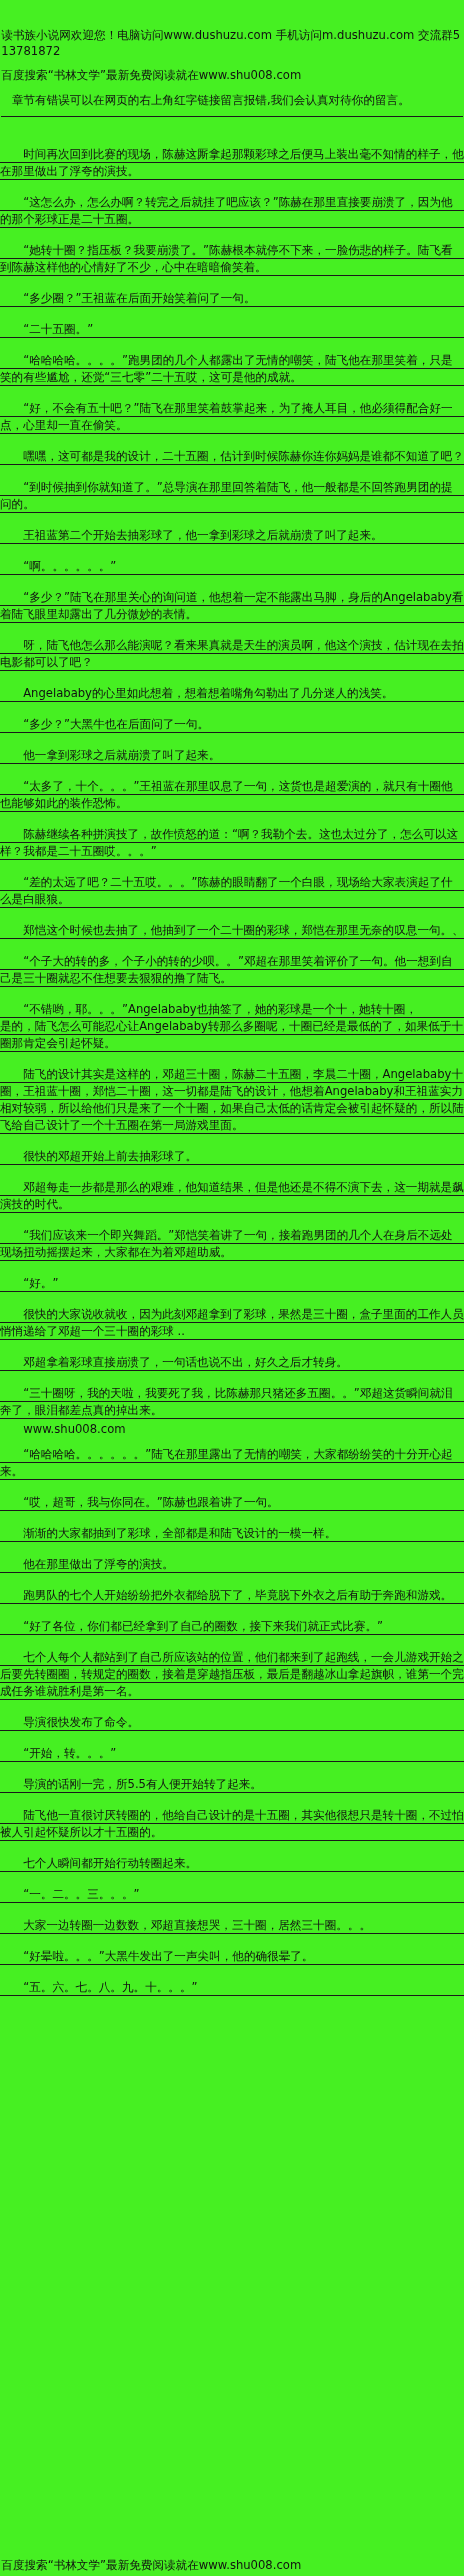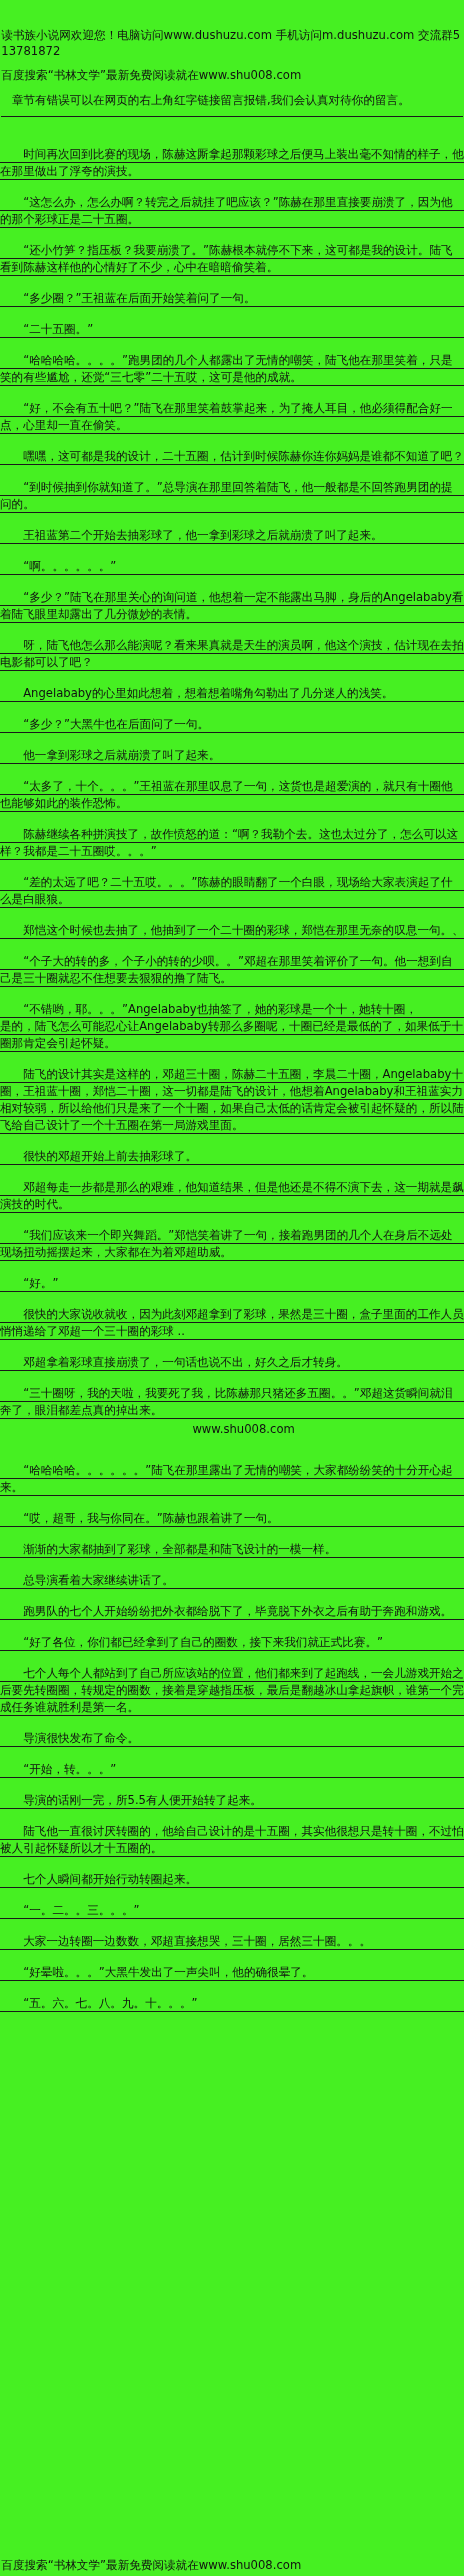--- a/index.html
+++ b/index.html
@@ -30,22 +30,21 @@
     white-space:pre-wrap;
   }
   .para.ruled{
     background-image:repeating-linear-gradient(
       to bottom,
       transparent 0 16px,
       #1a1a1a 16px 16.6px,
       transparent 16.6px 17px);
   }
   .para.plain{
-    margin:-12px 0 24px 0;
-    text-align:center;
+    margin:-12px 0 8px 0;
   }
   .site-footer{
     position:absolute;left:1.3px;bottom:2.7px;margin:0;
     font-size:11.6px;line-height:16px;
     white-space:pre-wrap;word-break:break-all;
   }
 </style>
 </head>
 <body>
 
@@ -55,21 +54,21 @@
     <p>读书族小说网欢迎您！电脑访问www.dushuzu.com 手机访问m.dushuzu.com 交流群513781872</p>
     <p>百度搜索“书林文学”最新免费阅读就在www.shu008.com</p>
     <p class="tip">章节有错误可以在网页的右上角红字链接留言报错,我们会认真对待你的留言。</p>
   </div>
 
   <hr class="rule">
 
   <div class="content" id="chapter-content">
       <p class="para ruled">时间再次回到比赛的现场，陈赫这厮拿起那颗彩球之后便马上装出毫不知情的样子，他在那里做出了浮夸的演技。</p>
       <p class="para ruled">“这怎么办，怎么办啊？转完之后就挂了吧应该？”陈赫在那里直接要崩溃了，因为他的那个彩球正是二十五圈。</p>
-      <p class="para ruled">“还小竹笋？指压板？我要崩溃了。”陈赫根本就停不下来，这可都是我的设计。陆飞看到陈赫这样他的心情好了不少，心中在暗暗偷笑着。</p>
+      <p class="para ruled">“她转十圈？指压板？我要崩溃了。”陈赫根本就停不下来，一脸伤悲的样子。陆飞看到陈赫这样他的心情好了不少，心中在暗暗偷笑着。</p>
       <p class="para ruled">“多少圈？”王祖蓝在后面开始笑着问了一句。</p>
       <p class="para ruled">“二十五圈。”</p>
       <p class="para ruled">“哈哈哈哈。。。。”跑男团的几个人都露出了无情的嘲笑，陆飞他在那里笑着，只是笑的有些尴尬，还觉“三七零”二十五哎，这可是他的成就。</p>
       <p class="para ruled">“好，不会有五十吧？”陆飞在那里笑着鼓掌起来，为了掩人耳目，他必须得配合好一点，心里却一直在偷笑。</p>
       <p class="para ruled">嘿嘿，这可都是我的设计，二十五圈，估计到时候陈赫你连你妈妈是谁都不知道了吧？</p>
       <p class="para ruled">“到时候抽到你就知道了。”总导演在那里回答着陆飞，他一般都是不回答跑男团的提问的。</p>
       <p class="para ruled">王祖蓝第二个开始去抽彩球了，他一拿到彩球之后就崩溃了叫了起来。</p>
       <p class="para ruled">“啊。。。。。。”</p>
       <p class="para ruled">“多少？”陆飞在那里关心的询问道，他想着一定不能露出马脚，身后的Angelababy看着陆飞眼里却露出了几分微妙的表情。</p>
       <p class="para ruled">呀，陆飞他怎么那么能演呢？看来果真就是天生的演员啊，他这个演技，估计现在去拍电影都可以了吧？</p>
@@ -88,21 +87,21 @@
       <p class="para ruled">邓超每走一步都是那么的艰难，他知道结果，但是他还是不得不演下去，这一期就是飙演技的时代。</p>
       <p class="para ruled">“我们应该来一个即兴舞蹈。”郑恺笑着讲了一句，接着跑男团的几个人在身后不远处现场扭动摇摆起来，大家都在为着邓超助威。</p>
       <p class="para ruled">“好。”</p>
       <p class="para ruled">很快的大家说收就收，因为此刻邓超拿到了彩球，果然是三十圈，盒子里面的工作人员悄悄递给了邓超一个三十圈的彩球 ..</p>
       <p class="para ruled">邓超拿着彩球直接崩溃了，一句话也说不出，好久之后才转身。</p>
       <p class="para ruled">“三十圈呀，我的天啦，我要死了我，比陈赫那只猪还多五圈。。”邓超这货瞬间就泪奔了，眼泪都差点真的掉出来。</p>
       <p class="para plain">www.shu008.com</p>
       <p class="para ruled">“哈哈哈哈。。。。。。”陆飞在那里露出了无情的嘲笑，大家都纷纷笑的十分开心起来。</p>
       <p class="para ruled">“哎，超哥，我与你同在。”陈赫也跟着讲了一句。</p>
       <p class="para ruled">渐渐的大家都抽到了彩球，全部都是和陆飞设计的一模一样。</p>
-      <p class="para ruled">总导演看着大家继续讲话了。</p>
+      <p class="para ruled">他在那里做出了浮夸的演技。</p>
       <p class="para ruled">跑男队的七个人开始纷纷把外衣都给脱下了，毕竟脱下外衣之后有助于奔跑和游戏。</p>
       <p class="para ruled">“好了各位，你们都已经拿到了自己的圈数，接下来我们就正式比赛。”</p>
       <p class="para ruled">七个人每个人都站到了自己所应该站的位置，他们都来到了起跑线，一会儿游戏开始之后要先转圈圈，转规定的圈数，接着是穿越指压板，最后是翻越冰山拿起旗帜，谁第一个完成任务谁就胜利是第一名。</p>
       <p class="para ruled">导演很快发布了命令。</p>
       <p class="para ruled">“开始，转。。。”</p>
       <p class="para ruled">导演的话刚一完，所5.5有人便开始转了起来。</p>
       <p class="para ruled">陆飞他一直很讨厌转圈的，他给自己设计的是十五圈，其实他很想只是转十圈，不过怕被人引起怀疑所以才十五圈的。</p>
       <p class="para ruled">七个人瞬间都开始行动转圈起来。</p>
       <p class="para ruled">“一。二。。三。。。”</p>
       <p class="para ruled">大家一边转圈一边数数，邓超直接想哭，三十圈，居然三十圈。。。</p>

